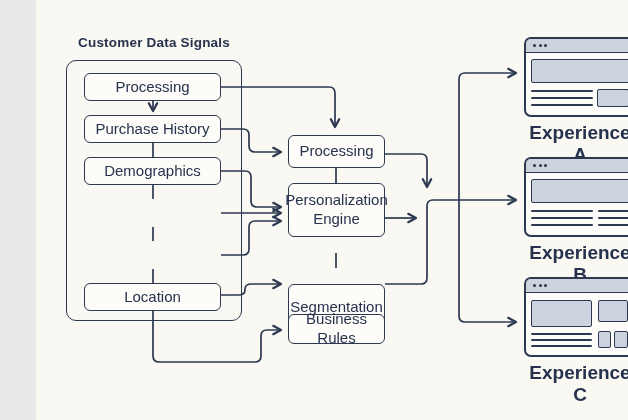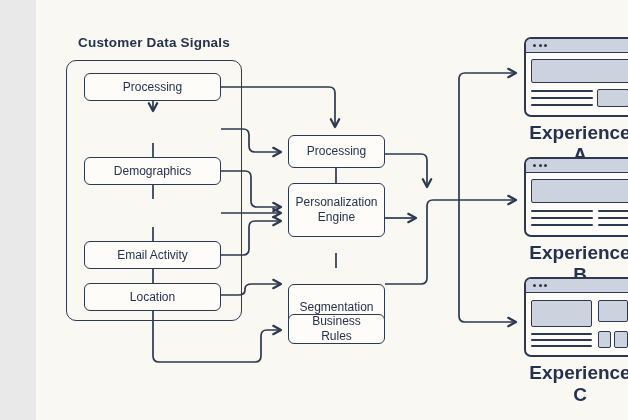--- a/index.html
+++ b/index.html
@@ -23,21 +23,21 @@
   .group-title{
     position:absolute;left:42px;top:35px;font-size:13.5px;font-weight:700;letter-spacing:.2px;
   }
   .group-box{
     position:absolute;left:30px;top:60px;width:174px;height:259px;
     border:1.7px solid var(--stroke);border-radius:10px;background:transparent;
   }
   .node{
     position:absolute;display:flex;align-items:center;justify-content:center;text-align:center;
     border:1.6px solid var(--stroke);border-radius:6px;background:var(--node_fill);
-    font-size:12px;line-height:1.25;padding:2px 12px;box-sizing:border-box;
+    font-size:15px;line-height:1.25;padding:2px 4px;box-sizing:border-box;
   }
   .src{left:48px;width:137px;height:28px;}
   .mid{left:252px;width:97px;}
   .browser{
     position:absolute;left:488px;width:112px;height:80px;box-sizing:border-box;
     border:2px solid var(--stroke);border-radius:7px;background:var(--node_fill);overflow:hidden;
   }
   .titlebar{
     position:absolute;left:0;top:0;right:0;height:13px;background:var(--gray_fill);
     border-bottom:1.6px solid var(--stroke);display:flex;align-items:center;gap:2.5px;padding-left:7px;
@@ -83,22 +83,22 @@
     <path class="edge" d="M349,218 H380" marker-end="url(#arrow)"></path>
     <path class="edge" d="M349,284 H385 Q391,284 391,278 V206 Q391,200 397,200 H480" marker-end="url(#arrow)"></path>
     <path class="edge" d="M423,200 V79 Q423,73 429,73 H480" marker-end="url(#arrow)"></path>
     <path class="edge" d="M423,200 V316 Q423,322 429,322 H480" marker-end="url(#arrow)"></path>
   </svg>
 
   <div class="group-title">Customer Data Signals</div>
   <div class="group-box"></div>
 
   <div class="node src" style="top:73px">Processing</div>
+  <div class="node src" style="top:115px">Purchase History</div>
   <div class="node src" style="top:157px">Demographics</div>
-  <div class="node src" style="top:241px">Email Activity</div>
   <div class="node src" style="top:283px">Location</div>
 
   <div class="node mid" style="top:135px;height:33px">Processing</div>
   <div class="node mid" style="top:183px;height:54px">Personalization Engine</div>
   <div class="node mid" style="top:284px;height:46px">Segmentation</div>
   <div class="node mid" style="top:314px;height:30px">Business Rules</div>
 
   <div class="browser" style="top:37px">
     <div class="titlebar">
       <span class="dot"></span>

